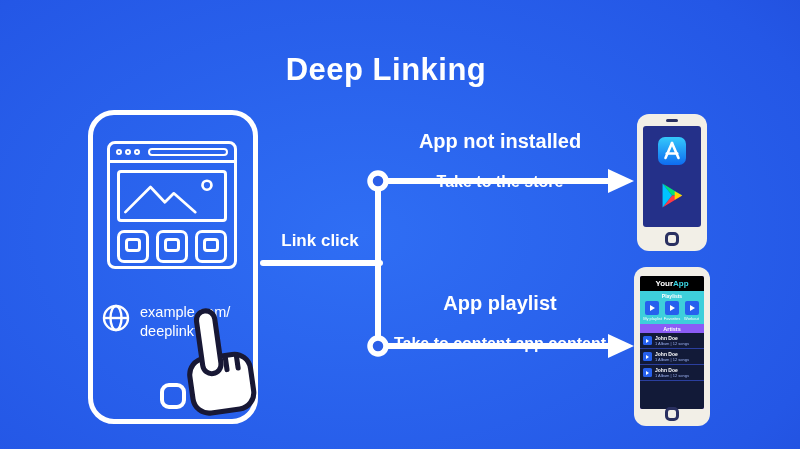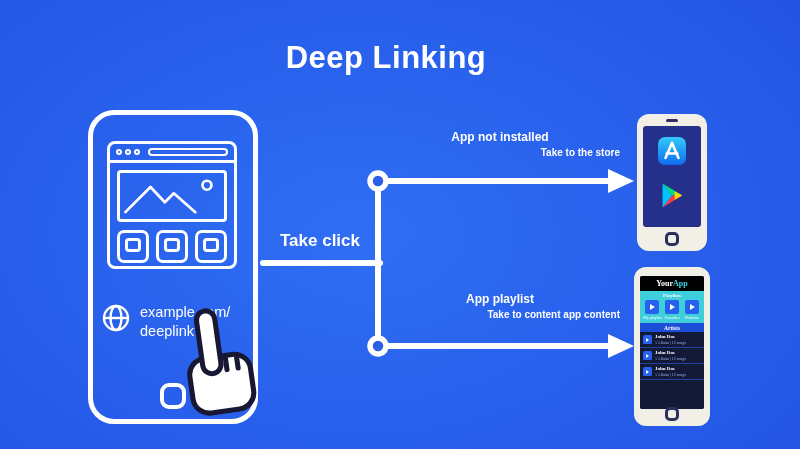--- a/index.html
+++ b/index.html
@@ -1,20 +1,20 @@
 <!DOCTYPE html>
 <html><head>
 <meta charset="utf-8">
 <style>
   * { margin:0; padding:0; box-sizing:border-box; }
   html,body { width:800px; height:449px; font-family:"Liberation Sans", sans-serif; }
   .stage { position:relative; width:800px; height:449px; overflow:hidden;
     background: radial-gradient(130% 150% at 45% 52%, #2f6ef4 0%, #2457e6 48%, #1732bd 100%); }
 
-  .title { position:absolute; left:386px; top:40px; transform:translateX(-50%);
+  .title { position:absolute; left:386px; top:52px; transform:translateX(-50%);
     color:#fff; font-size:31px; font-weight:800; letter-spacing:.5px; white-space:nowrap; }
 
   
   .phone-browser { position:absolute; left:88px; top:110px; width:170px; height:314px;
     border:5px solid #fff; border-radius:26px; }
   .browser-window { position:absolute; left:14px; top:26px; width:130px; height:128px;
     border:3px solid #fff; border-radius:8px; }
   .browser-header { display:flex; align-items:center; height:19px; border-bottom:3px solid #fff; padding:0 6px; gap:3px; }
   .bdot { width:6px; height:6px; border:2px solid #fff; border-radius:50%; }
   .addr { flex:1; height:8px; border:2px solid #fff; border-radius:5px; margin-left:5px; }
@@ -31,40 +31,40 @@
   .hand { position:absolute; left:168px; top:304px; width:102px; height:120px; transform:rotate(-8deg); }
 
   
   .connectors { position:absolute; inset:0; pointer-events:none; }
 
   .link-click { position:absolute; left:320px; top:231px; transform:translateX(-50%);
     color:#fff; font-weight:700; font-size:17px; white-space:nowrap; }
   .branch { position:absolute; width:240px; text-align:center; color:#fff; }
   .branch-top { left:380px; top:130px; }
   .branch-bottom { left:380px; top:292px; }
-  .b-title { font-size:12px; font-weight:800; }
-  .b-sub { font-size:10px; font-weight:700; margin-top:3px;text-align:right; }
+  .b-title { font-size:20px; font-weight:800; }
+  .b-sub { font-size:16px; font-weight:700; margin-top:20px; }
 
   
   .phone-store { position:absolute; left:637px; top:114px; width:70px; height:137px;
     background:#f2efe7; border-radius:12px; }
   .earpiece { position:absolute; top:5px; left:50%; transform:translateX(-50%);
     width:12px; height:3px; background:#2a3060; border-radius:2px; }
   .store-screen { position:absolute; left:6px; top:12px; width:58px; height:101px;
     background:#243089; border-radius:3px; }
   .as-icon { position:absolute; left:50%; transform:translateX(-50%); top:10px; }
   .gp-icon { position:absolute; left:50%; transform:translateX(-50%); top:56px; }
   .home-small { position:absolute; left:50%; transform:translateX(-50%); bottom:5px;
     width:14px; height:14px; border:3px solid #2a3060; border-radius:5px; }
 
   
   .phone-app { position:absolute; left:634px; top:267px; width:76px; height:159px;
     background:#f2efe7; border-radius:12px; }
   .app-screen { position:absolute; left:6px; top:9px; width:64px; height:133px;
-    background:#1d4ed8; border-radius:2px; overflow:hidden; display:flex; flex-direction:column;font-family:Liberation Serif, serif; }
+    background:#8b5cf6; border-radius:2px; overflow:hidden; display:flex; flex-direction:column; }
   .app-header { height:15px; background:#000; display:flex; align-items:center; justify-content:center;
     font-size:8px; font-weight:700; flex:none; }
   .app-header .p1 { color:#fff; } .app-header .p2 { color:#3bd6e3; }
   .playlists { background:#3ecfdb; padding:2px 3px 3px; flex:none; }
   .pl-label { font-size:5px; color:#fff; font-weight:700; text-align:center; }
   .pl-tiles { display:flex; justify-content:space-between; margin-top:2px; padding:0 2px; }
   .pl-tile { width:14px; height:14px; background:#2660ee; border-radius:2px;
     display:flex; align-items:center; justify-content:center; }
   .play-tri { width:0; height:0; border-left:5px solid #fff; border-top:3.5px solid transparent;
     border-bottom:3.5px solid transparent; margin-left:1px; }
@@ -136,21 +136,21 @@
       <line x1="378" y1="181" x2="610" y2="181"></line>
       <line x1="378" y1="346" x2="610" y2="346"></line>
       <line x1="378" y1="181" x2="378" y2="346"></line>
     </g>
     <polygon points="608,169 608,193 634,181" fill="#fff"></polygon>
     <polygon points="608,334 608,358 634,346" fill="#fff"></polygon>
     <circle cx="378" cy="181" r="8" fill="#2c5fe8" stroke="#fff" stroke-width="5.5"></circle>
     <circle cx="378" cy="346" r="8" fill="#2c5fe8" stroke="#fff" stroke-width="5.5"></circle>
   </svg>
 
-  <div class="link-click">Take click</div>
+  <div class="link-click">Link click</div>
 
   <div class="branch branch-top">
     <div class="b-title">App not installed</div>
     <div class="b-sub">Take to the store</div>
   </div>
   <div class="branch branch-bottom">
     <div class="b-title">App playlist</div>
     <div class="b-sub">Take to content app content</div>
   </div>
 

